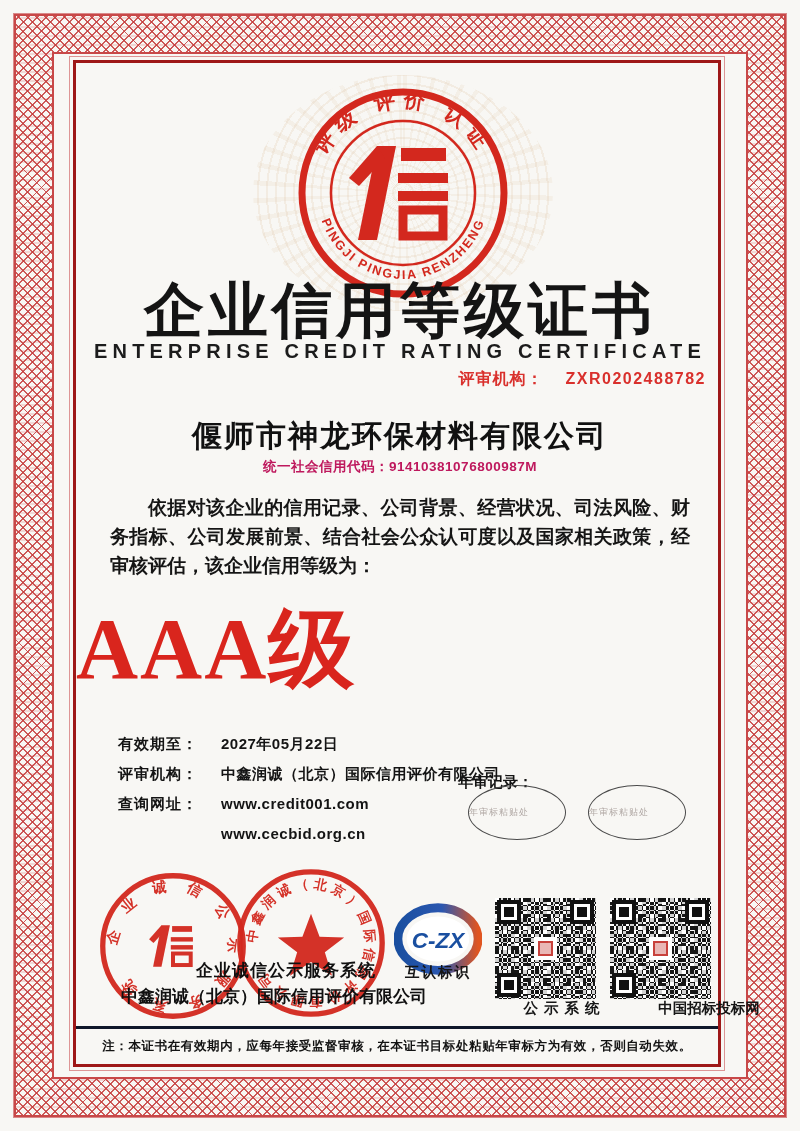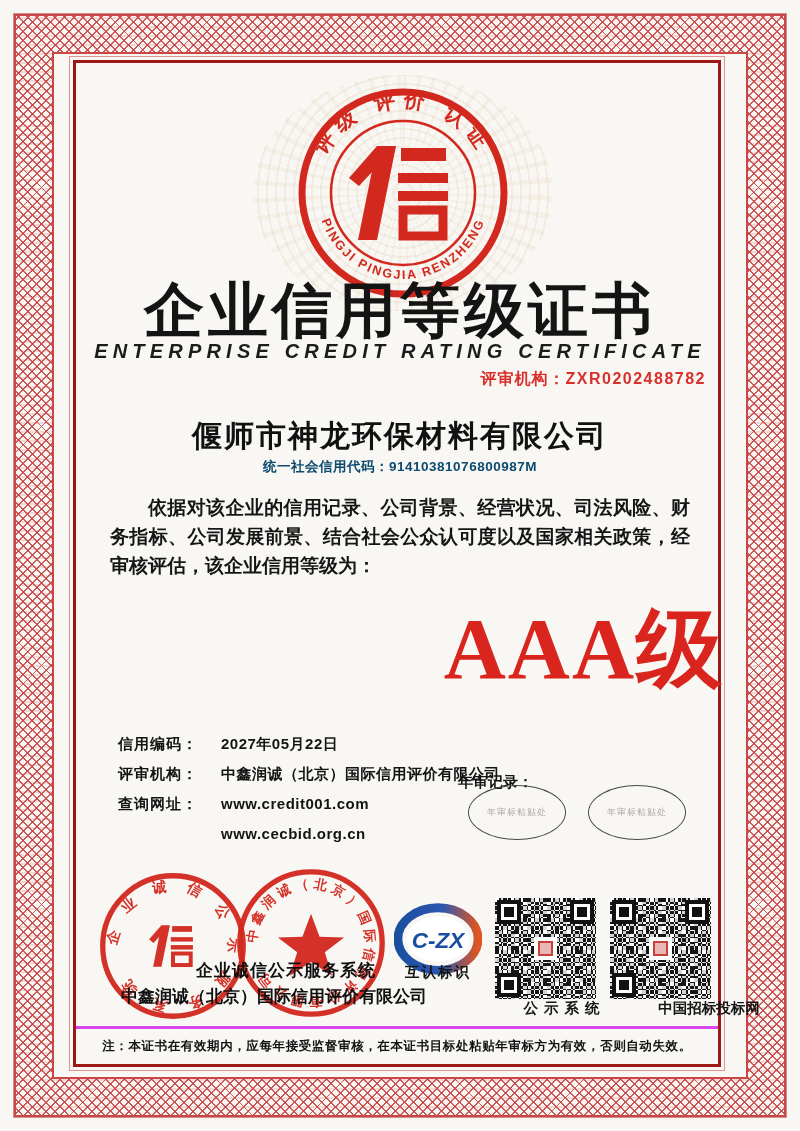--- a/index.html
+++ b/index.html
@@ -29,46 +29,46 @@
     background:
       repeating-radial-gradient(circle at 50% 50%, rgba(214,178,134,.30) 0 2px, transparent 2px 9px),
       repeating-conic-gradient(rgba(214,178,134,.22) 0 2deg, transparent 2deg 7deg);
     opacity:.55; }
 
   .emblem { left:222px; top:25px; width:210px; height:210px; }
 
   .title-cn { left:0; top:208px; width:648px; text-align:center; color:#141414;
     font-size:60px; font-weight:900; letter-spacing:4px; }
   .title-en { left:0; top:277px; width:648px; text-align:center; color:#1c1c1c;
-    font-size:20px; font-weight:700; letter-spacing:5.2px;font-style:italic; }
+    font-size:20px; font-weight:700; letter-spacing:5.2px; }
 
   .credit-code { right:12px; top:306px; font-size:16px; font-weight:700; color:#d9302c;
     letter-spacing:1px; }
-  .credit-code .val { letter-spacing:1.5px; }
+  .credit-code .val { letter-spacing:1.5px;margin-left:22px; }
 
   .company { left:0; top:353px; width:648px; text-align:center; color:#111;
     font-size:30px; font-weight:900; letter-spacing:2px; }
-  .uscc { left:0; top:395px; width:648px; text-align:center; color:#0c4a6e;
+  .uscc { left:0; top:395px; width:648px; text-align:center; color:#be185d;
     font-size:13.5px; font-weight:700; letter-spacing:.5px; }
 
   .para { left:34px; top:430px; width:580px; font-size:19px; font-weight:700;
     color:#151515; line-height:29px; text-indent:2em; text-align:justify; }
 
-  .rating { left:0; top:528px; width:648px; text-align:right; color:#d9251d;
+  .rating { left:0; top:528px; width:648px; text-align:left; color:#d9251d;
     font-family:"Liberation Serif","DejaVu Serif",serif; font-size:86px; font-weight:900;
     letter-spacing:2px; }
 
   .details { left:42px; top:672px; font-size:15px; font-weight:700; color:#141414; }
   .details .row { display:flex; margin-bottom:11px; }
   .details .lab { width:103px; letter-spacing:1px; }
   .details .val { letter-spacing:.5px; }
 
   .annual-label { left:382px; top:698px; font-size:15px; font-weight:800; color:#141414;margin-top:12px; }
   .oval { top:722px; width:98px; height:55px; border:1.6px solid #4a4a4a; border-radius:50%;
-    display:flex; align-items:center; justify-content:center; background:transparent; }
+    display:flex; align-items:center; background:transparent; }
   .oval span { font-size:9px; color:#b0a8a4; letter-spacing:1px; }
   .oval.o1 { left:392px; } .oval.o2 { left:512px; }
 
   .seal { opacity:.95; }
   .seal1 { left:20px; top:806px; width:154px; height:154px; z-index:3; }
   .seal2 { left:157px; top:802px; width:156px; height:156px; z-index:3; }
   .caption1 { left:70px; top:896px; width:280px; text-align:center; z-index:5;
     font-size:17px; font-weight:900; color:#101010; letter-spacing:1px; }
   .caption2 { left:8px; top:922px; width:380px; text-align:center; z-index:5;
     font-size:17px; font-weight:900; color:#101010; }
@@ -86,21 +86,21 @@
     background-size:8px 8px, 13px 13px; background-blend-mode:difference; }
   .qr1 { left:419px; } .qr2 { left:534px; }
   .finder { position:absolute; width:24px; height:24px; border:4px solid #111; background:#fff; }
   .finder::after { content:""; position:absolute; inset:3px; background:#111; }
   .f-tl { left:2px; top:2px; } .f-tr { right:2px; top:2px; } .f-bl { left:2px; bottom:2px; }
   .qr-logo { position:absolute; left:39px; top:39px; width:23px; height:23px; background:#fff;
     display:flex; align-items:center; justify-content:center; }
   .qr-logo i { display:block; width:15px; height:15px; border:2px solid #c8413c; background:#e9b7b5; }
 
   .footer-strip { position:absolute; left:0; right:0; bottom:0; height:38px;
-    border-top:3px solid #d946ef; display:flex; align-items:center; justify-content:center; }
+    border-top:3px solid #0f172a; display:flex; align-items:center; justify-content:center; }
   .footer-note { font-size:12.5px; font-weight:800; color:#131313; letter-spacing:.6px; }
 
   svg text { font-family:"Liberation Sans","DejaVu Sans",sans-serif; }
 </style>
 </head>
 <body>
 
 <div class="cert">
   <div class="band"></div>
   <div class="band-cover"></div>
@@ -144,21 +144,21 @@
     <div class="abs uscc">
       <span>统一社会信用代码：</span><span>91410381076800987M</span>
     </div>
 
     <div class="abs para">依据对该企业的信用记录、公司背景、经营状况、司法风险、财务指标、公司发展前景、结合社会公众认可度以及国家相关政策，经审核评估，该企业信用等级为：</div>
 
     <div class="abs rating">AAA级</div>
 
     <div class="abs details">
       <div class="row">
-        <span class="lab">信用编码：</span>
+        <span class="lab">有效期至：</span>
         <span class="val">2027年05月22日</span>
       </div>
       <div class="row">
         <span class="lab">评审机构：</span>
         <span class="val">中鑫润诚（北京）国际信用评价有限公司</span>
       </div>
       <div class="row">
         <span class="lab">查询网址：</span>
         <span class="val">www.credit001.com</span>
       </div>

